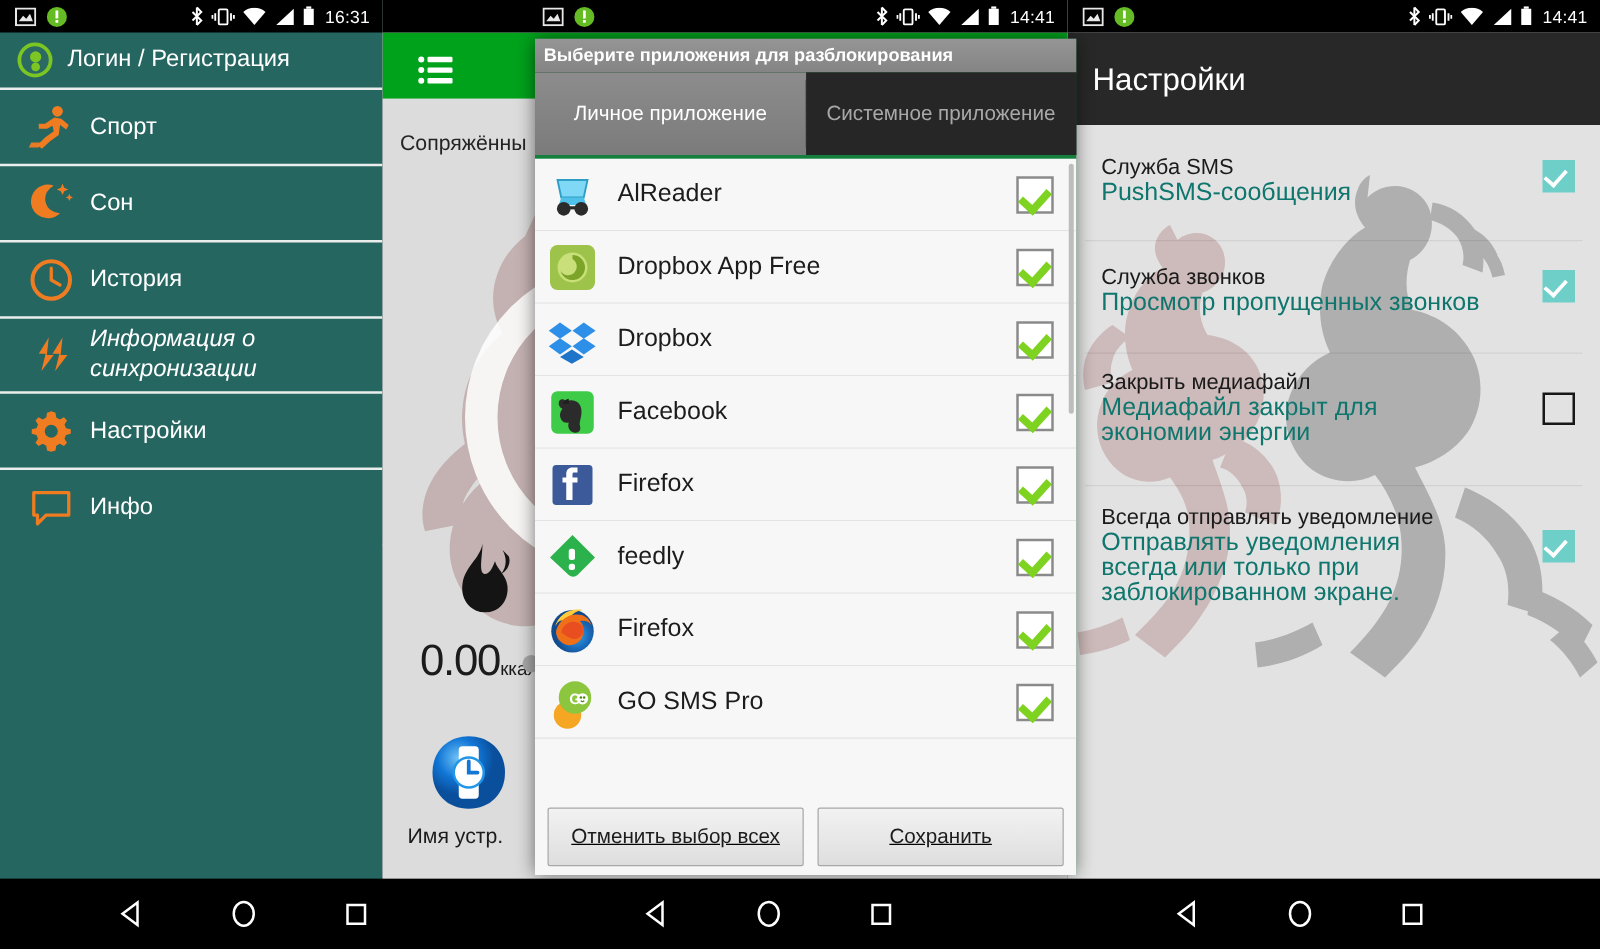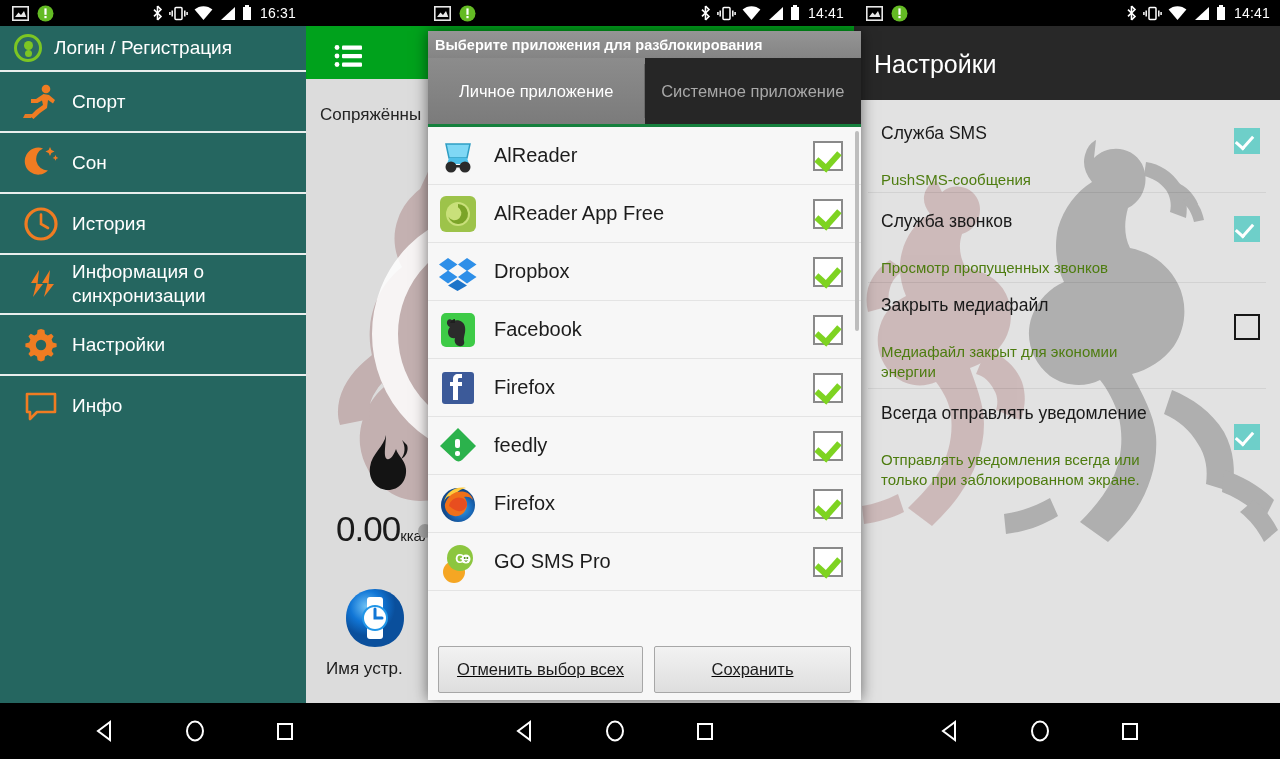--- a/index.html
+++ b/index.html
@@ -29,21 +29,21 @@
   }
   .drawer-head .dh-label{ font-size:19px; color:#ffffff; }
   .avatar-ic{ width:28px; height:28px; border-radius:50%; border:3px solid #7cc623;
               background:#2b6a63; display:flex; align-items:center; justify-content:center;}
   .avatar-ic i{ width:9px;height:9px;border-radius:50%;background:#7cc623;display:block;
                 box-shadow:0 8px 0 -1px #7cc623; position:relative; top:-3px;}
   .drawer-item{
     position:relative; height:61px; display:flex; align-items:center;
     border-top:2px solid #e9eeed; padding-left:10px;
   }
-  .drawer-item.two{ height:60px; }
+  .drawer-item.two{ height:60px;font-style:italic; }
   .di-ic{ width:62px; flex:0 0 62px; display:flex; align-items:center; justify-content:center; }
   .di-label{ color:#fff; font-size:19px; line-height:24px; }
   .drawer-blank{ border-top:2px solid #e9eeed; }
   
   #panel2{ left:306px; width:548px; background:#dcdcdc; }
   .p2-appbar{ position:absolute; top:26px; left:0; width:548px; height:53px; background:#00a21c; }
   .burger{ position:absolute; left:28px; top:44px; }
   .p2-body{ position:absolute; top:79px; left:0; width:548px; bottom:0; background:#dcdcdc; overflow:hidden;}
   .p2-paired{ position:absolute; top:26px; left:14px; font-size:17px; color:#242424; white-space:nowrap;}
   .p2-runner{ position:absolute; left:-22px; top:40px; opacity:1; }
@@ -108,21 +108,21 @@
   .dlg-btn.b2{ width:197px; }
   
   #panel3{ left:854px; width:426px; background:#e2e2e2; }
   .p3-appbar{ position:absolute; top:26px; left:0; right:0; height:74px; background:#282828; }
   .p3-title{ position:absolute; left:20px; top:50px; font-size:25px; color:#ffffff; }
   .p3-body{ position:absolute; top:100px; left:0; right:0; bottom:0; background:#e2e2e2; overflow:hidden;}
   .p3-runners{ position:absolute; left:0; top:0; width:426px; height:603px; }
   .set-row{ position:absolute; left:0; right:0; }
   .set-txt{ position:absolute; left:27px; }
   .set-t{ font-size:17.5px; color:#1a1a1a; line-height:22px; }
-  .set-s{ font-size:15px; color:#4d7c0f; line-height:20px;margin-top:26px; }
+  .set-s{ font-size:20px; color:#0f766e; line-height:20px; }
   .set-chk{ position:absolute; right:20px; width:26px;height:26px; }
   .set-chk.on{ background:#6ecfc9; }
   .set-chk.on::after{
     content:""; position:absolute; left:5px; top:4px; width:8px; height:14px;
     border:solid #ffffff; border-width:0 3px 3px 0; transform:rotate(42deg);
   }
   .set-chk.off{ background:transparent; border:2px solid #171717; }
   .set-div{ position:absolute; left:14px; right:14px; height:1px; background:rgba(0,0,0,.07); }
   
   .navbar{ position:absolute; left:0; top:703px; width:1280px; height:56px; background:#000; z-index:50;}
@@ -353,21 +353,21 @@
     </div>
 
     <div class="app-row">
       <span class="app-ic">
         <svg width="44" height="44" viewBox="0 0 44 44">
           <rect x="4" y="4" width="36" height="36" rx="6" fill="#9dc34a"></rect>
           <circle cx="22" cy="22" r="12" fill="#c9e07a"></circle>
           <path d="M22 12 a10 10 0 1 1 -9.6 12.8 a7 7 0 1 0 9.6 -9.6 Z" fill="#7ba428"></path>
         </svg>
       </span>
-      <span class="app-name">AlReader App Free</span>
+      <span class="app-name">Dropbox App Free</span>
       <span class="chk on"></span>
     </div>
 
     <div class="app-row">
       <span class="app-ic">
         <svg width="44" height="44" viewBox="0 0 44 44">
             <g fill="#2e8fe8">
           <path d="M12 8 L3 14.5 L12 21 L21.5 14.5 Z"></path>
               <path d="M31 8 L40.5 14.5 L31 21 L22 14.5 Z"></path>
           <path d="M3 27 L12 20.5 L21.5 27 L12 33.5 Z"></path>

